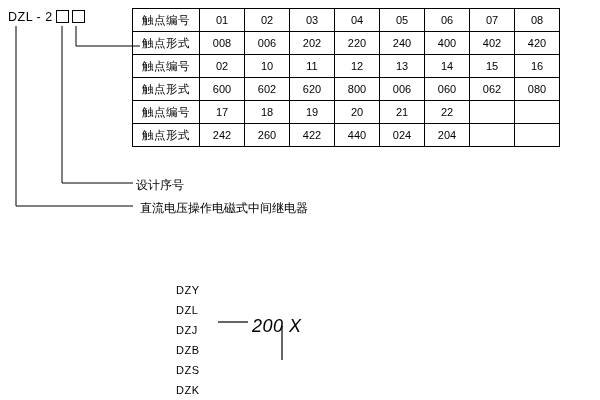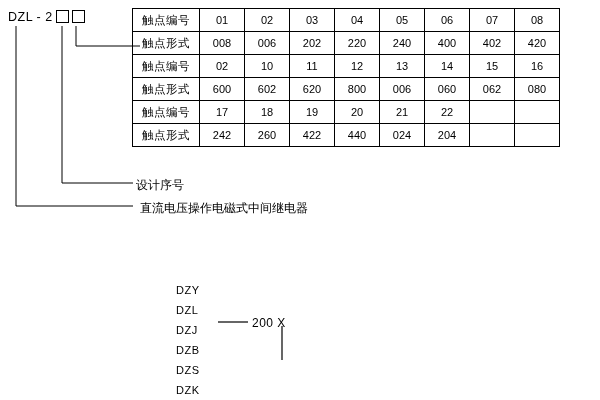--- a/index.html
+++ b/index.html
@@ -95,23 +95,24 @@
     line-height: 20px;
     letter-spacing: 0.5px;
     margin-top: 32px;
   }
   .series div { height: 20px; }
 
   .series-200 {
     position: absolute;
     left: 252px;
     top: 316px;
-    font-size: 12px;
-    letter-spacing: 0.5px;
-    white-space: nowrap;
+    font-size: 18px;
+    letter-spacing: 0.5px;
+    white-space: nowrap;
+    font-style: italic;
   }
   .indicator-note {
     position: absolute;
     left: 258px;
     top: 355px;
     font-size: 12px;
     white-space: nowrap;
   }
 </style>
 </head>

